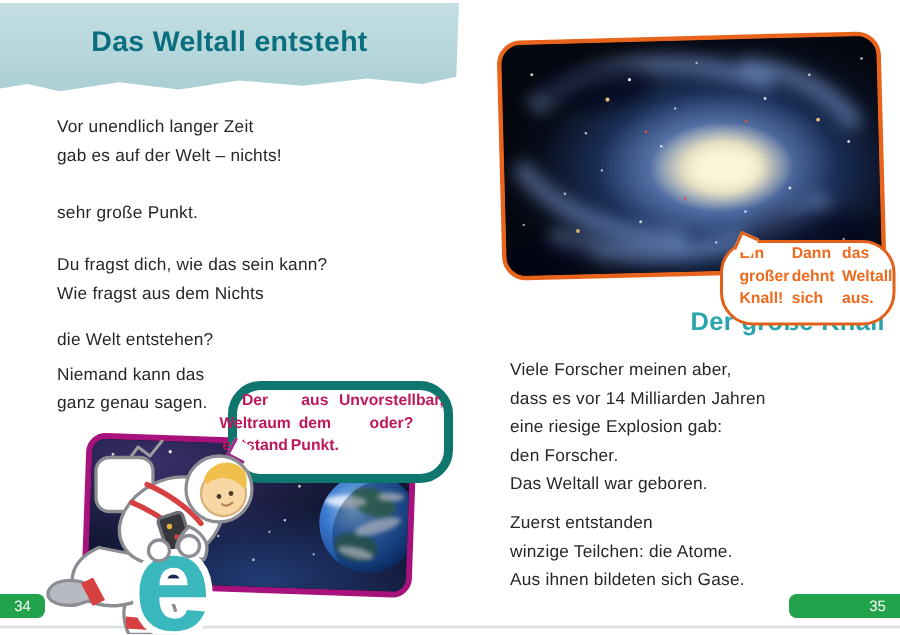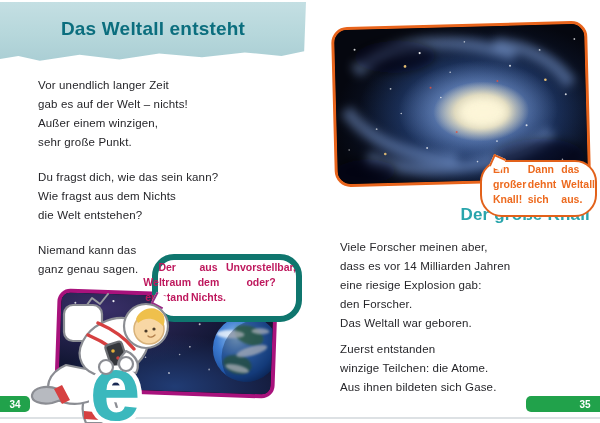--- a/index.html
+++ b/index.html
@@ -67,55 +67,54 @@
     position:absolute;left:22px;top:293px;width:215px;height:130px;z-index:7;
   }
   
   #section-heading{
     position:absolute;left:340px;top:205px;width:250px;
     font-size:17px;font-weight:bold;color:#29a5ac;letter-spacing:.2px;text-align:right;
   }
   
   .page-badge{
     position:absolute;top:396px;width:30px;height:16px;z-index:8;
-    background:#21a24b;color:#fff;font-size:10px;font-weight:bold;
+    background:#21a24b;color:#fff;font-size:10px;font-weight:normal;
     display:flex;align-items:center;justify-content:center;
   }
   #badge-left{left:0;border-radius:0 5px 5px 0;}
   #badge-right{right:0;border-radius:5px 0 0 5px;padding-left:44px;}
   #bottom-edge{
     position:absolute;left:0;top:417px;width:600px;height:2px;
     background:#dde1e4;z-index:1;
   }
 </style>
 </head>
 <body>
 
 <div id="spread">
 
   <div id="title-banner">
     <div id="page-title">Das Weltall entsteht</div>
   </div>
 
   <div class="bodyline" style="top:76px">Vor unendlich langer Zeit</div>
   <div class="bodyline" style="top:95px">gab es auf der Welt – nichts!</div>
-  <div class="bodyline" style="top:114px">Außer einem winzigen,</div>
   <div class="bodyline" style="top:133px">sehr große Punkt.</div>
 
   <div class="bodyline" style="top:168px">Du fragst dich, wie das sein kann?</div>
   <div class="bodyline" style="top:187px">Wie fragst aus dem Nichts</div>
-  <div class="bodyline" style="top:206px">die Welt entstehen?</div>
+  <div class="bodyline" style="top:218px">die Welt entstehen?</div>
 
   <div class="bodyline" style="top:241px">Niemand kann das</div>
   <div class="bodyline" style="top:260px">ganz genau sagen.</div>
 
   <div class="bubble" id="bubble-purple">
     <div class="tail"></div>
     <div class="bline">Der Weltraum entstand</div>
-    <div class="bline">aus dem Nichts.</div>
+    <div class="bline">aus dem Punkt.</div>
     <div class="bline">Unvorstellbar, oder?</div>
   </div>
 
   <div id="left-photo-frame">
     <svg width="212" height="95" viewBox="0 0 212 95">
       <defs>
         <radialGradient id="pglow" cx="20%" cy="15%" r="60%">
           <stop offset="0%" stop-color="#4a3a7e" stop-opacity=".7"></stop>
             <stop offset="100%" stop-color="#4a3a7e" stop-opacity="0"></stop>
         </radialGradient>

